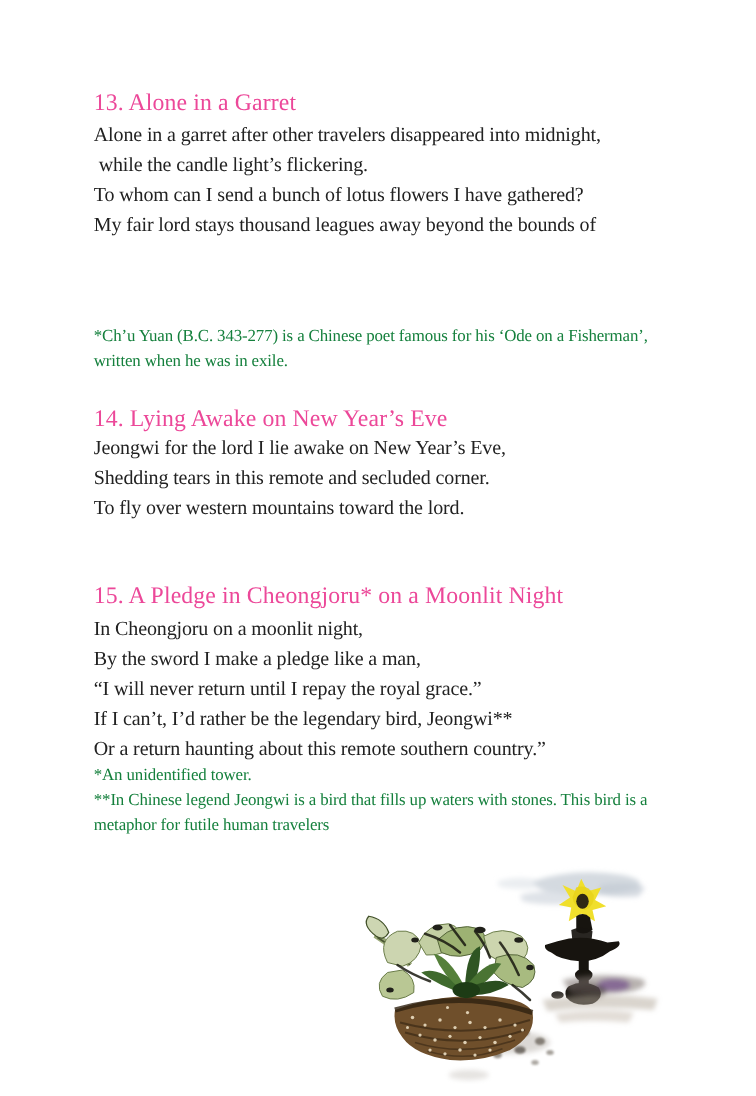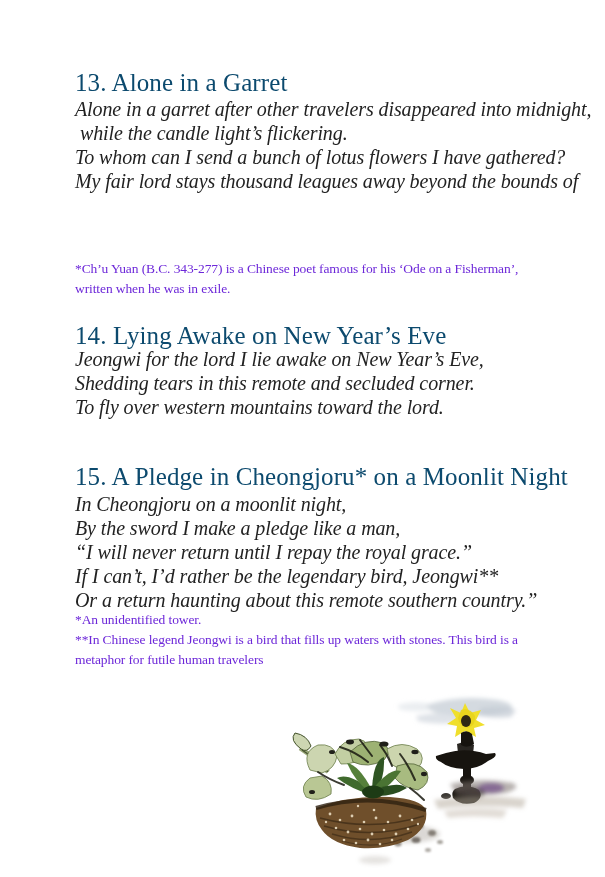--- a/index.html
+++ b/index.html
@@ -6,26 +6,26 @@
   body{
     width:605px;height:877px;
     background:#ffffff;
     font-family:"Liberation Serif","DejaVu Serif",serif;
     color:#1f1f1f;
     position:relative;
     overflow:hidden;
   }
   .abs{position:absolute;left:75px;}
   h2.heading{
-    margin:0;font-size:25px;font-weight:normal;
-    line-height:26px;letter-spacing:0.1px;color:#0c4a6e;
+    margin:0;font-size:19px;font-weight:normal;
+    line-height:26px;letter-spacing:0.1px;color:#ec4899;
   }
-  .poem-lines{font-size:20px;line-height:24px;letter-spacing:-0.1px;color:#222;font-style:italic;}
+  .poem-lines{font-size:16px;line-height:24px;letter-spacing:-0.1px;color:#222;}
   .poem-line{white-space:pre;}
-  .footnote{font-size:13.5px;line-height:20px;letter-spacing:-0.1px;color:#6d28d9;}
+  .footnote{font-size:13.5px;line-height:20px;letter-spacing:-0.1px;color:#15803d;}
   .footnote-line{white-space:pre;}
   .illustration{position:absolute;left:280px;top:692px;width:325px;height:185px;}
 </style>
 </head>
 <body>
 
 <h2 class="heading abs" style="top:70px">13. Alone in a Garret</h2>
 <div class="poem-lines abs" style="top:97px">
   <div class="poem-line">Alone in a garret after other travelers disappeared into midnight,</div>
   <div class="poem-line"> while the candle light’s flickering.</div>

